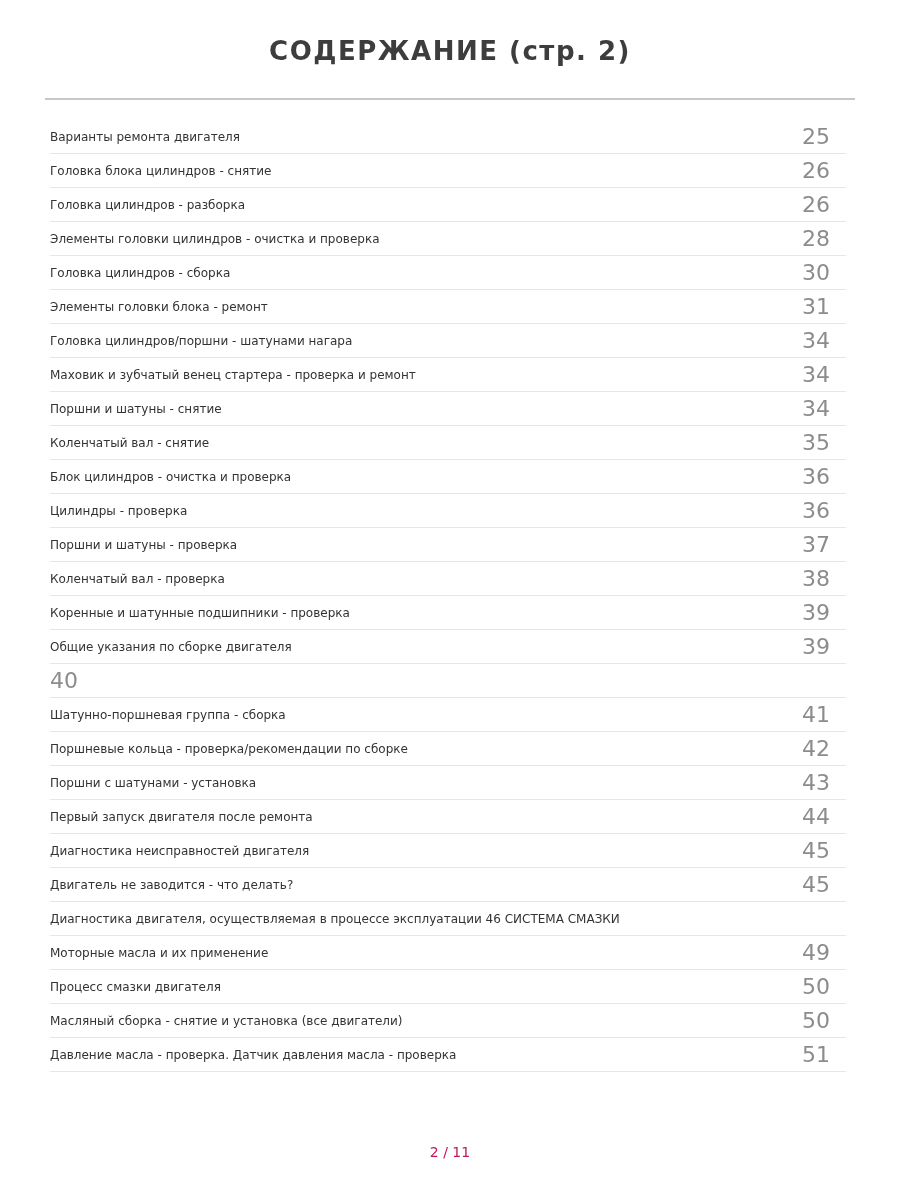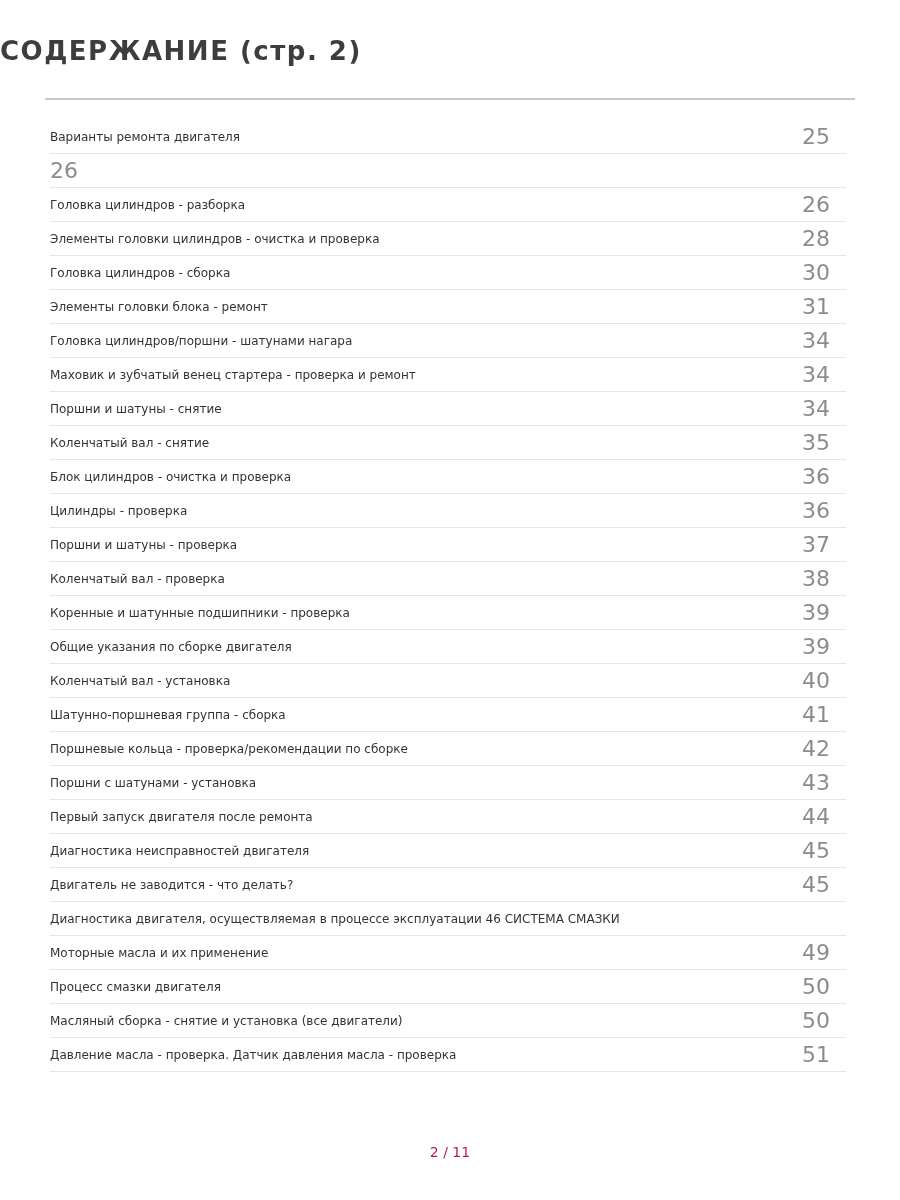--- a/index.html
+++ b/index.html
@@ -10,21 +10,21 @@
   .page {
     position: relative;
     width: 900px;
     height: 1200px;
     background: #ffffff;
     font-family: "DejaVu Sans", "Liberation Sans", sans-serif;
     overflow: hidden;
   }
   .title {
     margin: 36px 0 0 0;
-    text-align: left;
+    text-align: center;
     font-size: 26px;
     line-height: 1.2;
     font-weight: 700;
     letter-spacing: 1.5px;
     color: #3d3d3d;
   }
   .title-rule {
     height: 2px;
     background: #c7c7c7;
     margin: 31px 45px 0 45px;
@@ -67,20 +67,21 @@
 <div class="page">
   <h1 class="title">СОДЕРЖАНИЕ (стр. 2)</h1>
   <div class="title-rule"></div>
   <div class="toc">
   <div class="row">
     <span class="label">Варианты ремонта двигателя</span>
     <span class="num">25</span>
   </div>
 
   <div class="row">
+    <span class="label">Головка блока цилиндров - снятие</span>
     <span class="num">26</span>
   </div>
 
   <div class="row">
     <span class="label">Головка цилиндров - разборка</span>
     <span class="num">26</span>
   </div>
 
   <div class="row">
     <span class="label">Элементы головки цилиндров - очистка и проверка</span>
@@ -141,21 +142,20 @@
     <span class="label">Коренные и шатунные подшипники - проверка</span>
     <span class="num">39</span>
   </div>
 
   <div class="row">
     <span class="label">Общие указания по сборке двигателя</span>
     <span class="num">39</span>
   </div>
 
   <div class="row">
-    <span class="label">Коленчатый вал - установка</span>
     <span class="num">40</span>
   </div>
 
   <div class="row">
     <span class="label">Шатунно-поршневая группа - сборка</span>
     <span class="num">41</span>
   </div>
 
   <div class="row">
     <span class="label">Поршневые кольца - проверка/рекомендации по сборке</span>

